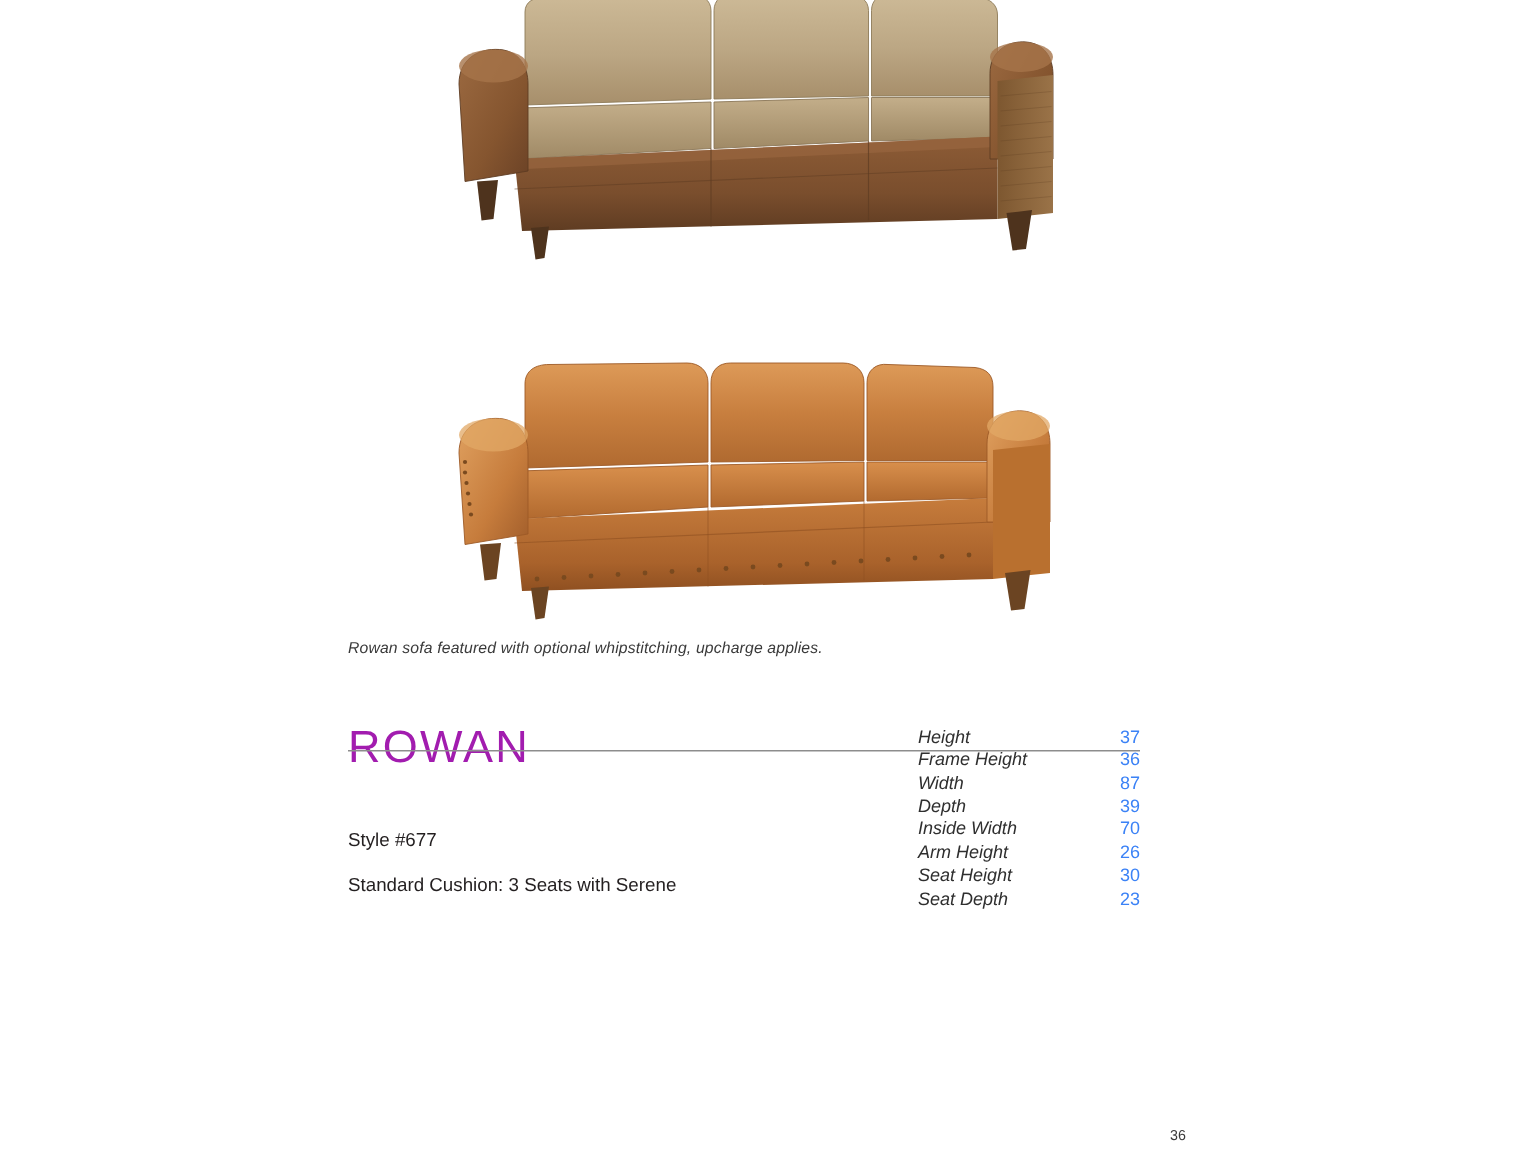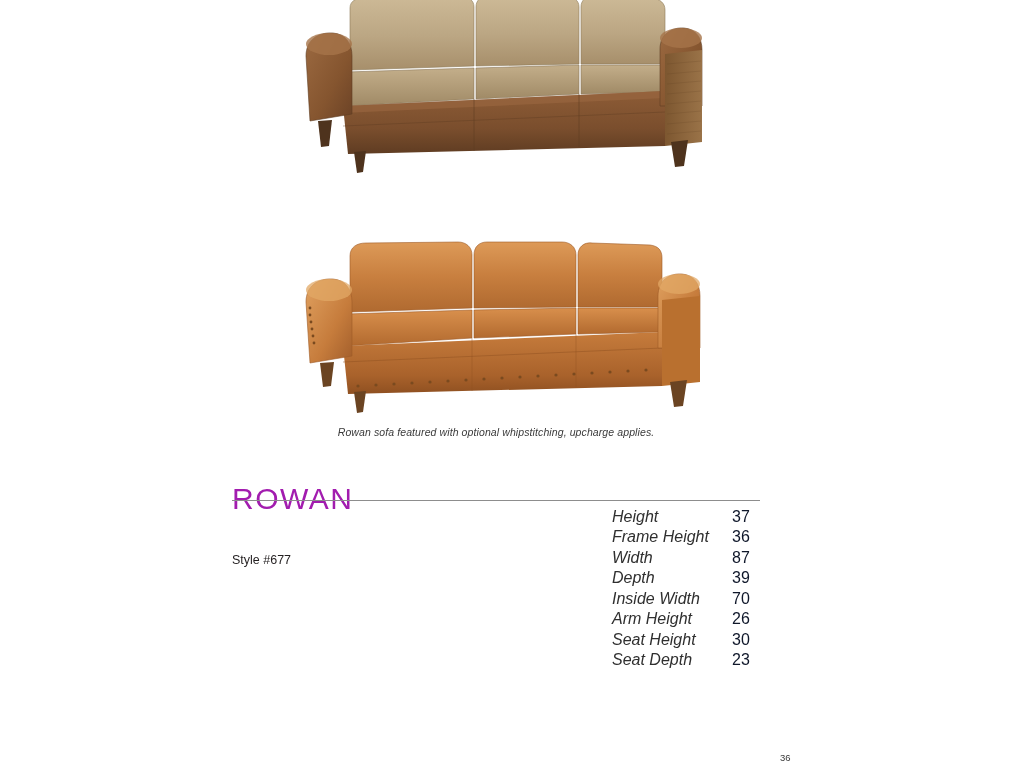--- a/index.html
+++ b/index.html
@@ -35,21 +35,21 @@
   }
 
   .sofa-svg { display: block; width: 100%; height: 100%; }
 
   
   #image-caption {
     position: absolute;
     left: 232px;
     top: 426px;
     width: 528px;
-    text-align: center;
+    text-align: left;
     font-size: 10.5px;
     font-style: italic;
     color: #3a3a3a;
     letter-spacing: 0.1px;
   }
 
   
   #page-title {
     position: absolute;
     left: 232px;
@@ -85,37 +85,37 @@
   #left-column .italic { font-style: italic; color: #3b3b3b; }
   #left-column .indent-note {
     padding-left: 14px;
   }
   .line { display: block; }
 
   
   #dimension-table {
     position: absolute;
     left: 612px;
-    top: 507px;
+    top: 484px;
     width: 148px;
-    font-size: 16px;
+    font-size: 12px;
   }
   #dimension-table .dim-row {
     display: flex;
     justify-content: space-between;
     line-height: 1.28;
   }
   #dimension-table .dim-label {
     font-style: italic;
     color: #2f2f2f;
   }
   #dimension-table .dim-value {
-    text-align: left;
+    text-align: right;
     min-width: 28px;
-    color: #0f172a;
+    color: #3b82f6;
   }
 
   
   #page-number {
     position: absolute;
     left: 780px;
     top: 752px;
     font-size: 9.5px;
     color: #3a3a3a;
   }
@@ -282,20 +282,23 @@
 
 <h1 id="page-title">ROWAN</h1>
 <div id="title-rule"></div>
 
 <div id="left-column">
   <div class="block">
     <span class="line">Style #677</span>
   </div>
 
 
+  <div class="block">
+    <span class="line">Standard Cushion: 3 Seats with Serene</span>
+  </div>
 
 </div>
 
 <div id="dimension-table">
   <div class="dim-row">
     <span class="dim-label">Height</span>
     <span class="dim-value">37</span>
   </div>
   <div class="dim-row">
     <span class="dim-label">Frame Height</span>

